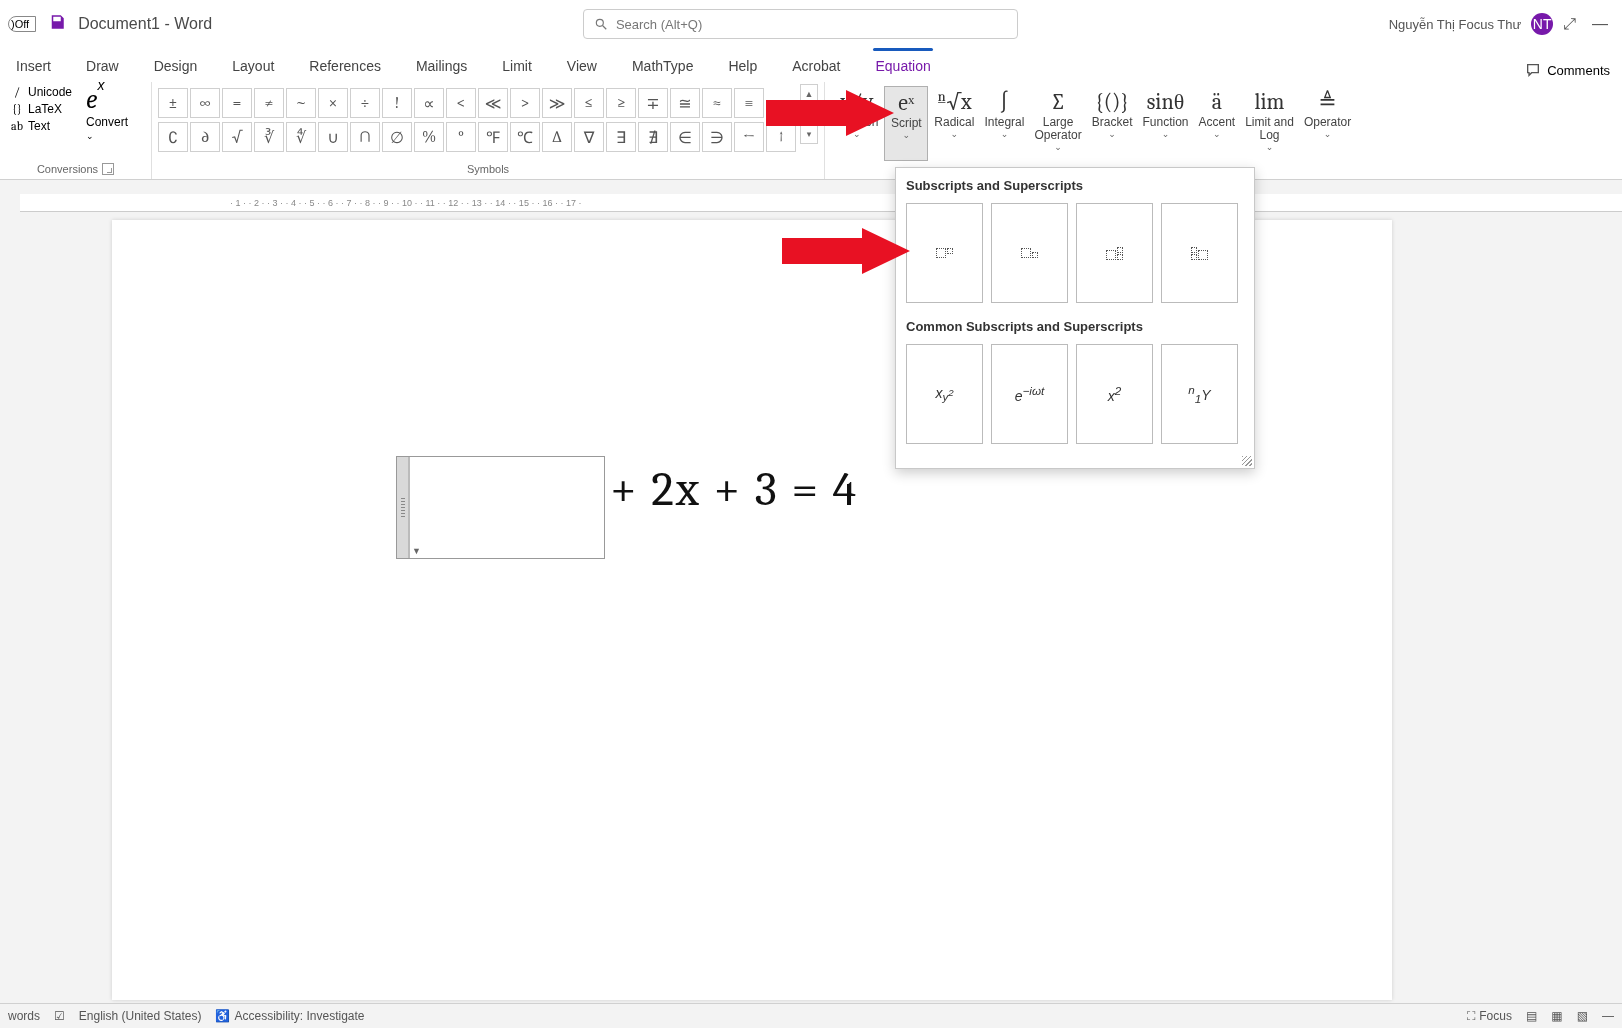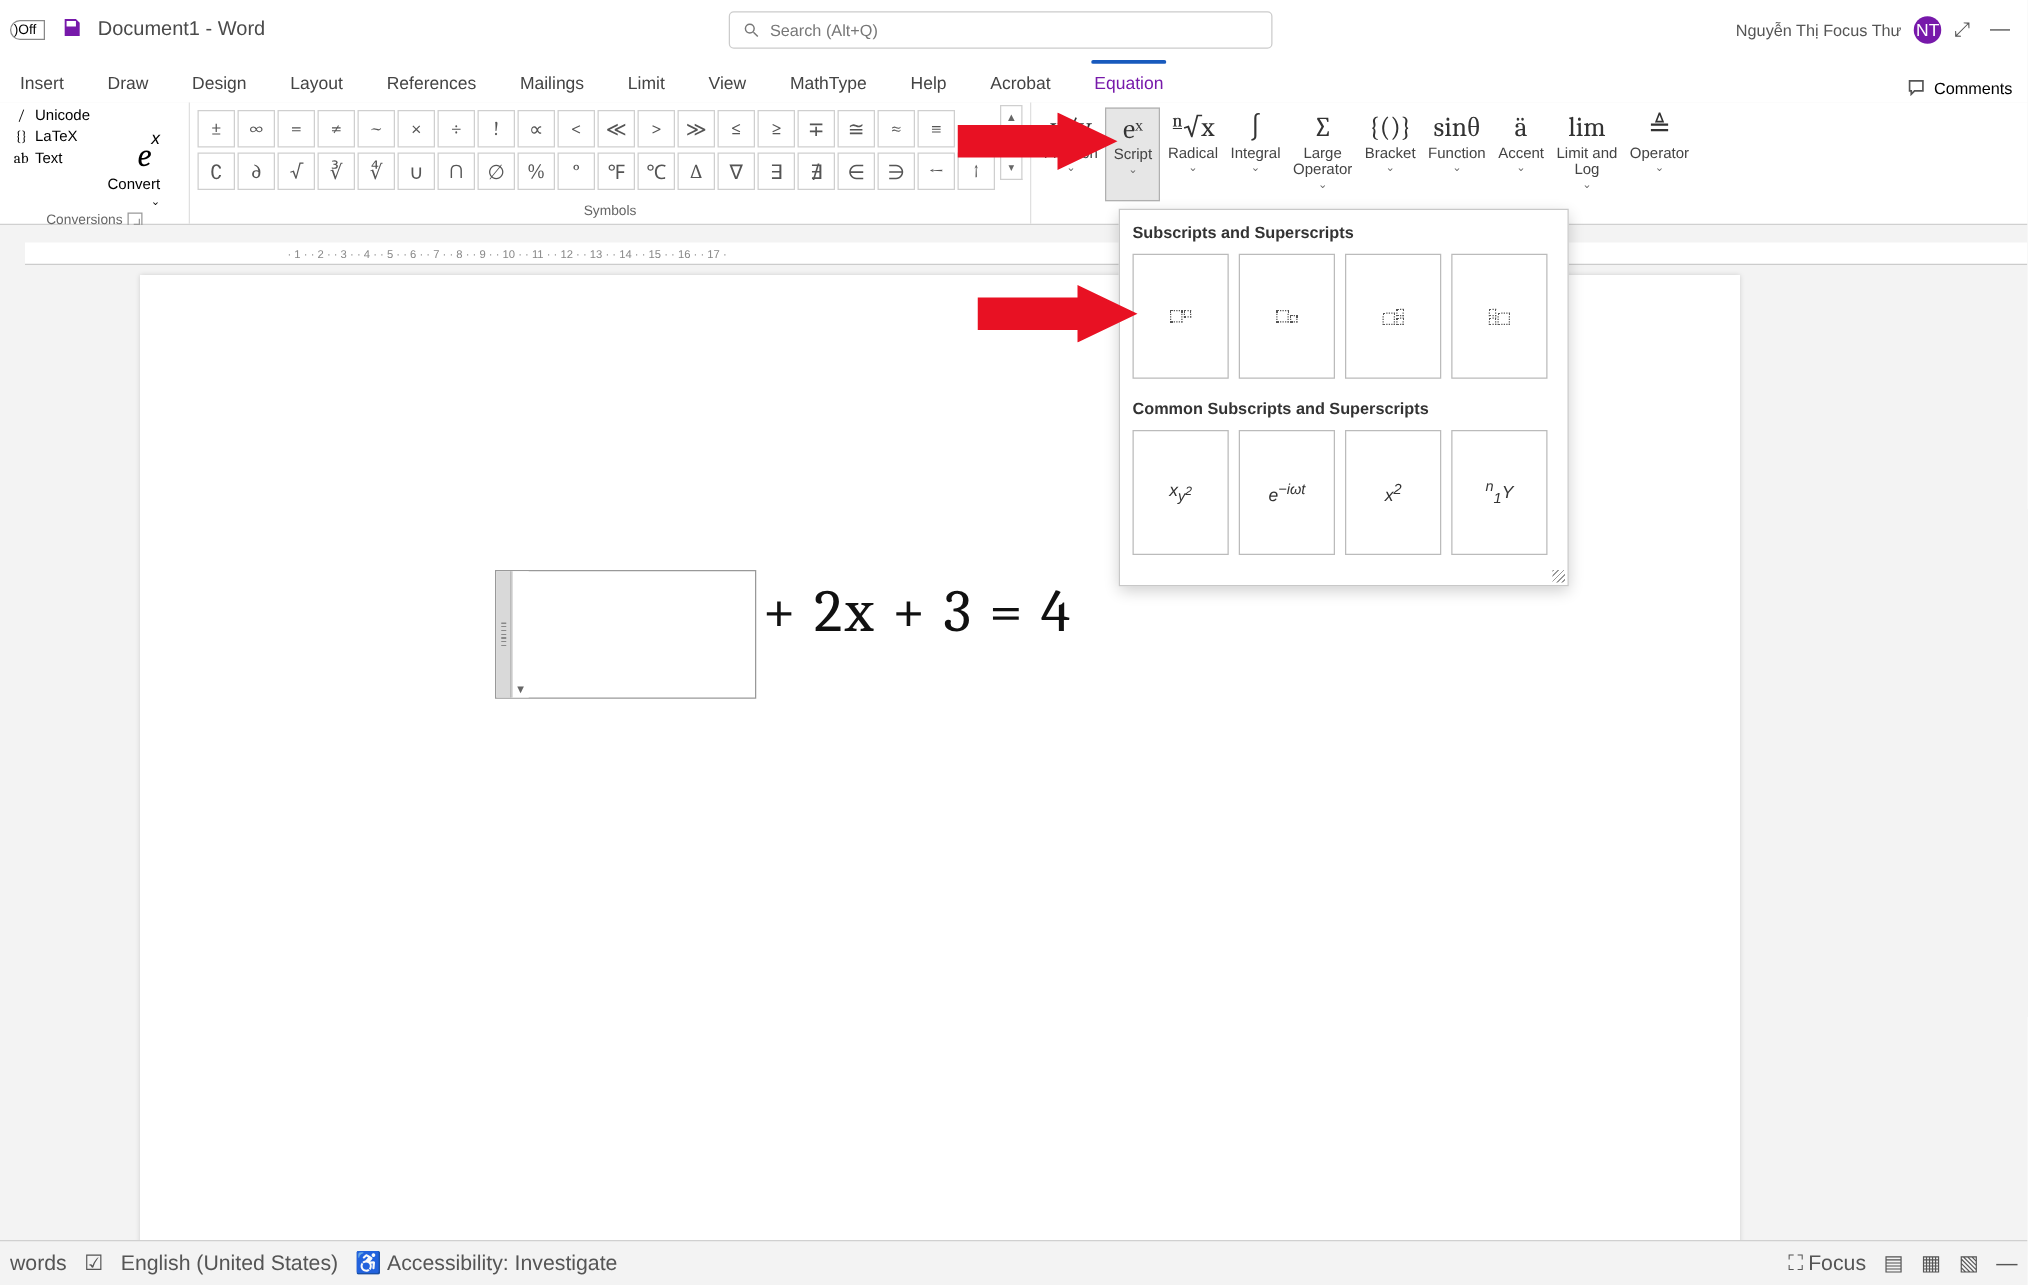--- a/index.html
+++ b/index.html
@@ -31,21 +31,21 @@
 .ribbon { height: 98px; background: #fff; border-bottom: 1px solid #d0d0d0; display: flex; align-items: stretch; }
 .rgroup { border-right: 1px solid #e0e0e0; display: flex; flex-direction: column; justify-content: space-between; padding: 2px 6px 2px; position: relative; }
 .rgroup-label { font-size: 11px; color: #666; text-align: center; padding: 2px 0 2px; display: flex; align-items: center; justify-content: center; gap: 4px; }
 .rgroup-label .launcher { width: 12px; height: 12px; border: 1px solid #999; position: relative; }
 .rgroup-label .launcher::after { content: ""; position: absolute; right: 1px; bottom: 1px; width: 4px; height: 4px; border-right: 1px solid #999; border-bottom: 1px solid #999; }
 
 
 .conv-opts { display: flex; flex-direction: column; gap: 1px; font-size: 12px; }
 .conv-opt { display: flex; align-items: center; gap: 4px; padding: 1px 4px; cursor: pointer; }
 .conv-opt .glyph { width: 14px; display: inline-block; text-align: center; font-family: Cambria, serif; }
-.convert-btn { display: flex; flex-direction: column; align-items: flex-end; gap: 2px; padding: 2px 6px; font-size: 12px; cursor: pointer; margin-top: 25px; }
+.convert-btn { display: flex; flex-direction: column; align-items: flex-start; gap: 2px; padding: 2px 6px; font-size: 12px; cursor: pointer; }
 .convert-btn .big { font-family: Cambria, serif; font-size: 26px; font-style: italic; position: relative; line-height: 1; }
 .convert-btn .big sup { font-size: 14px; font-style: italic; position: relative; top: -8px; }
 
 
 .symgrid { display: flex; flex-direction: column; gap: 4px; padding-top: 4px; }
 .symrow { display: flex; gap: 2px; }
 .symbtn { width: 30px; height: 30px; border: 1px solid #cfcfcf; display: flex; align-items: center; justify-content: center; font-size: 16px; cursor: pointer; background: #fff; font-family: Cambria, "Segoe UI Symbol", serif; color: #555; }
 .sym-spinner { display: flex; flex-direction: column; margin-left: 2px; }
 .sym-spinner div { width: 18px; height: 20px; border: 1px solid #cfcfcf; display: flex; align-items: center; justify-content: center; cursor: pointer; font-size: 9px; color: #666; }
 .sym-spinner div + div { border-top: none; }
@@ -81,21 +81,21 @@
 .db { width: 10px; height: 10px; border: 1px dotted #555; }
 .db.sm { width: 6px; height: 6px; }
 .popup-cell .mathlabel { font-size: 14px; font-style: italic; color: #333; }
 .popup .resize { position: absolute; right: 2px; bottom: 2px; width: 10px; height: 10px; background: repeating-linear-gradient(135deg, #999, #999 1px, transparent 1px, transparent 3px); }
 
 
 .arrow { position: absolute; z-index: 60; }
 .arrow svg { display: block; }
 
 
-.statusbar { position: absolute; left: 0; right: 0; bottom: 0; height: 36px; background: #f3f3f3; border-top: 1px solid #d0d0d0; display: flex; align-items: center; font-size: 17px; color: #555; padding: 0 8px; gap: 14px; }
+.statusbar { position: absolute; left: 0; right: 0; bottom: 0; height: 25px; background: #f3f3f3; border-top: 1px solid #d0d0d0; display: flex; align-items: center; font-size: 12px; color: #555; padding: 0 8px; gap: 14px; }
 .statusbar .spacer { flex: 1; }
 .sb-btn { display: flex; align-items: center; gap: 4px; cursor: pointer; }
 </style>
 </head>
 <body>
 
 <div class="titlebar">
   <div class="left">
     <span class="autosave-toggle">) <span>Off</span></span>
     <span>

